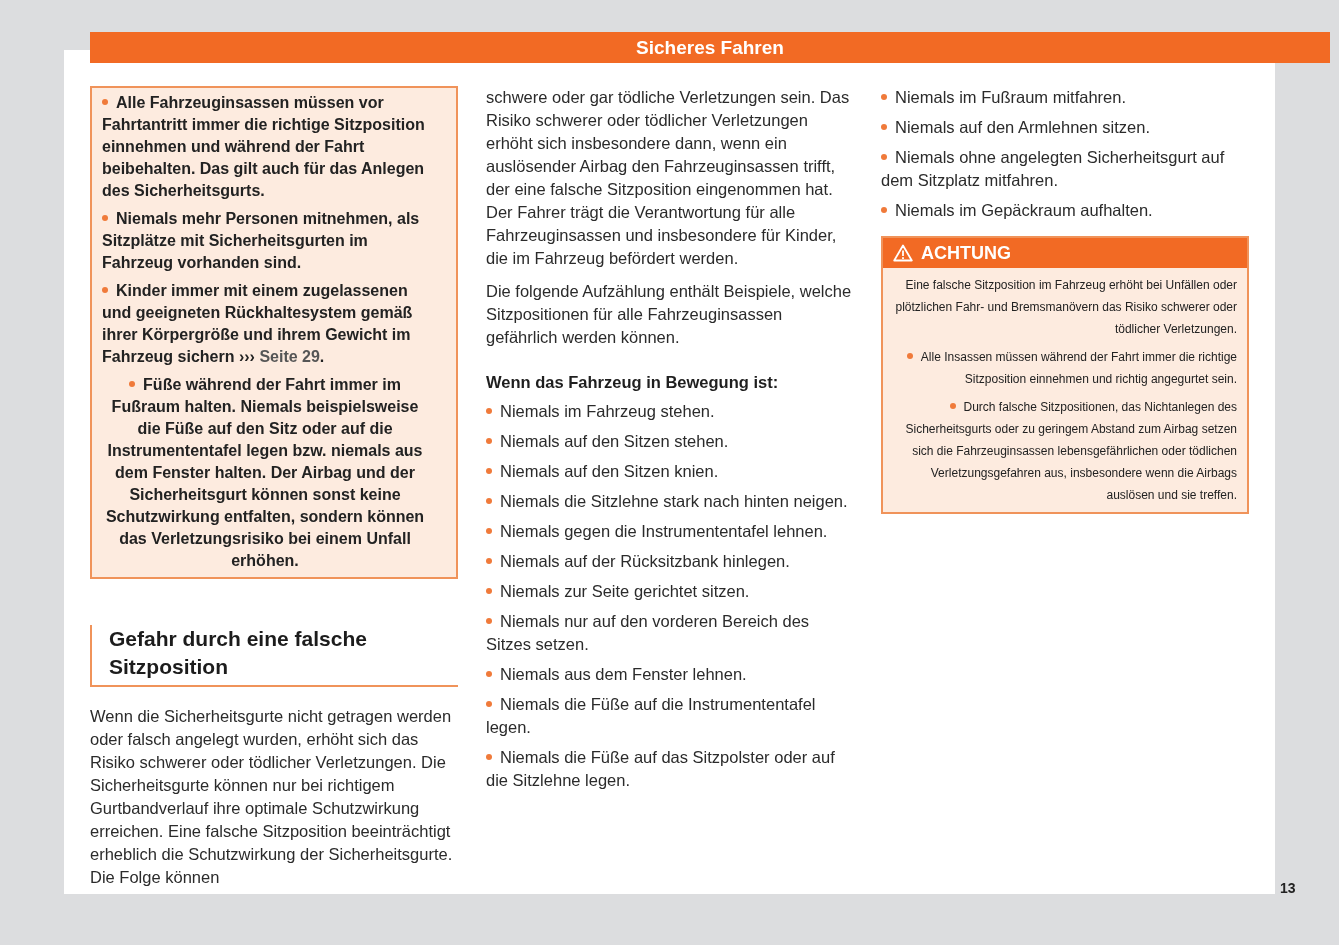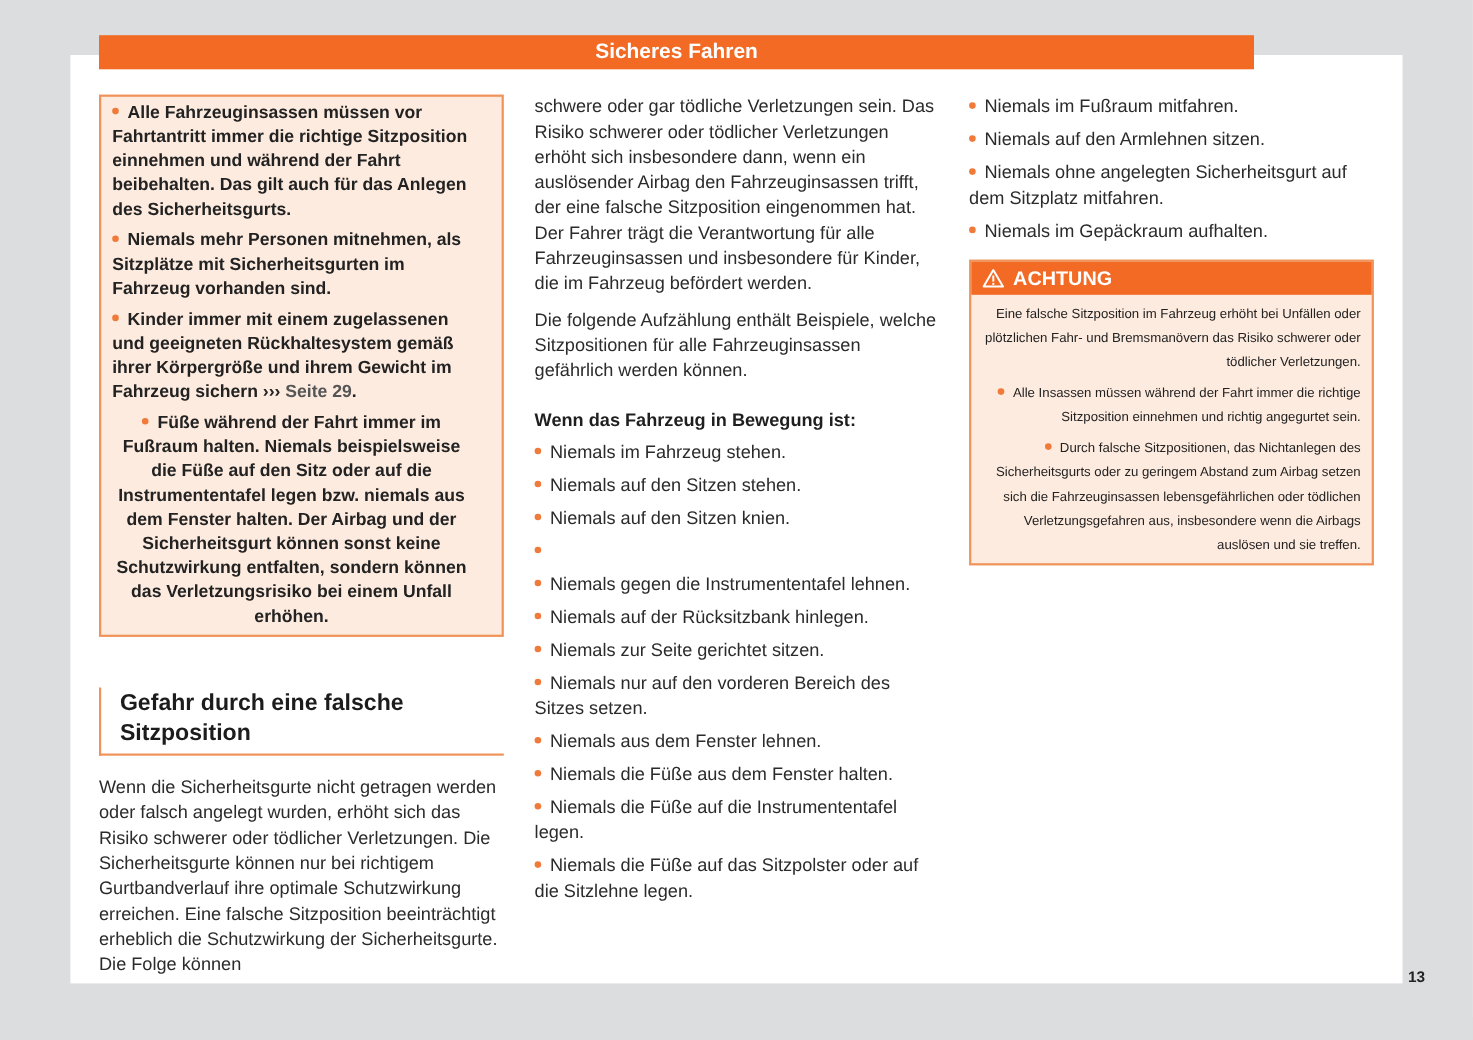--- a/index.html
+++ b/index.html
@@ -13,21 +13,21 @@
   }
   .page {
     position: absolute;
     left: 64px; top: 50px;
     width: 1211px; height: 844px;
     background: #ffffff;
   }
   .header-bar {
     position: absolute;
     left: 90px; top: 32px;
-    width: 1050px; height: 31px;
+    width: 1240px; height: 31px;
     background: #f26a24;
     color: #fff;
     text-align: center;
     font-size: 19px;
     font-weight: bold;
     line-height: 31px;
   }
   .page-number {
     position: absolute;
     left: 1280px; top: 880px;
@@ -130,27 +130,26 @@
   <p class="body-text">Wenn die Sicherheitsgurte nicht getragen werden oder falsch angelegt wurden, erhöht sich das Risiko schwerer oder tödlicher Verletzungen. Die Sicherheitsgurte können nur bei richtigem Gurtbandverlauf ihre optimale Schutzwirkung erreichen. Eine falsche Sitzposition beeinträchtigt erheblich die Schutzwirkung der Sicherheitsgurte. Die Folge können</p>
 </div>
 
 <div class="col col2" style="top:86px;">
   <p>schwere oder gar tödliche Verletzungen sein. Das Risiko schwerer oder tödlicher Verletzungen erhöht sich insbesondere dann, wenn ein auslösender Airbag den Fahrzeuginsassen trifft, der eine falsche Sitzposition eingenommen hat. Der Fahrer trägt die Verantwortung für alle Fahrzeuginsassen und insbesondere für Kinder, die im Fahrzeug befördert werden.</p>
   <p>Die folgende Aufzählung enthält Beispiele, welche Sitzpositionen für alle Fahrzeuginsassen gefährlich werden können.</p>
   <p class="sub-heading">Wenn das Fahrzeug in Bewegung ist:</p>
   <div class="list-item"><span class="bullet"></span><span>Niemals im Fahrzeug stehen.</span></div>
   <div class="list-item"><span class="bullet"></span><span>Niemals auf den Sitzen stehen.</span></div>
   <div class="list-item"><span class="bullet"></span><span>Niemals auf den Sitzen knien.</span></div>
-  <div class="list-item"><span class="bullet"></span></div>
+  <div class="list-item"><span class="bullet"></span><span>Niemals die Sitzlehne stark nach hinten neigen.</span></div>
   <div class="list-item"><span class="bullet"></span><span>Niemals gegen die Instrumententafel lehnen.</span></div>
   <div class="list-item"><span class="bullet"></span><span>Niemals auf der Rücksitzbank hinlegen.</span></div>
   <div class="list-item"><span class="bullet"></span><span>Niemals zur Seite gerichtet sitzen.</span></div>
   <div class="list-item"><span class="bullet"></span><span>Niemals nur auf den vorderen Bereich des Sitzes setzen.</span></div>
   <div class="list-item"><span class="bullet"></span><span>Niemals aus dem Fenster lehnen.</span></div>
-  <div class="list-item"><span class="bullet"></span><span>Niemals die Füße aus dem Fenster halten.</span></div>
   <div class="list-item"><span class="bullet"></span><span>Niemals die Füße auf die Instrumententafel legen.</span></div>
   <div class="list-item"><span class="bullet"></span><span>Niemals die Füße auf das Sitzpolster oder auf die Sitzlehne legen.</span></div>
 </div>
 
 <div class="col col3">
   <div class="list-item"><span class="bullet"></span><span>Niemals im Fußraum mitfahren.</span></div>
   <div class="list-item"><span class="bullet"></span><span>Niemals auf den Armlehnen sitzen.</span></div>
   <div class="list-item"><span class="bullet"></span><span>Niemals ohne angelegten Sicherheitsgurt auf dem Sitzplatz mitfahren.</span></div>
   <div class="list-item"><span class="bullet"></span><span>Niemals im Gepäckraum aufhalten.</span></div>
 

